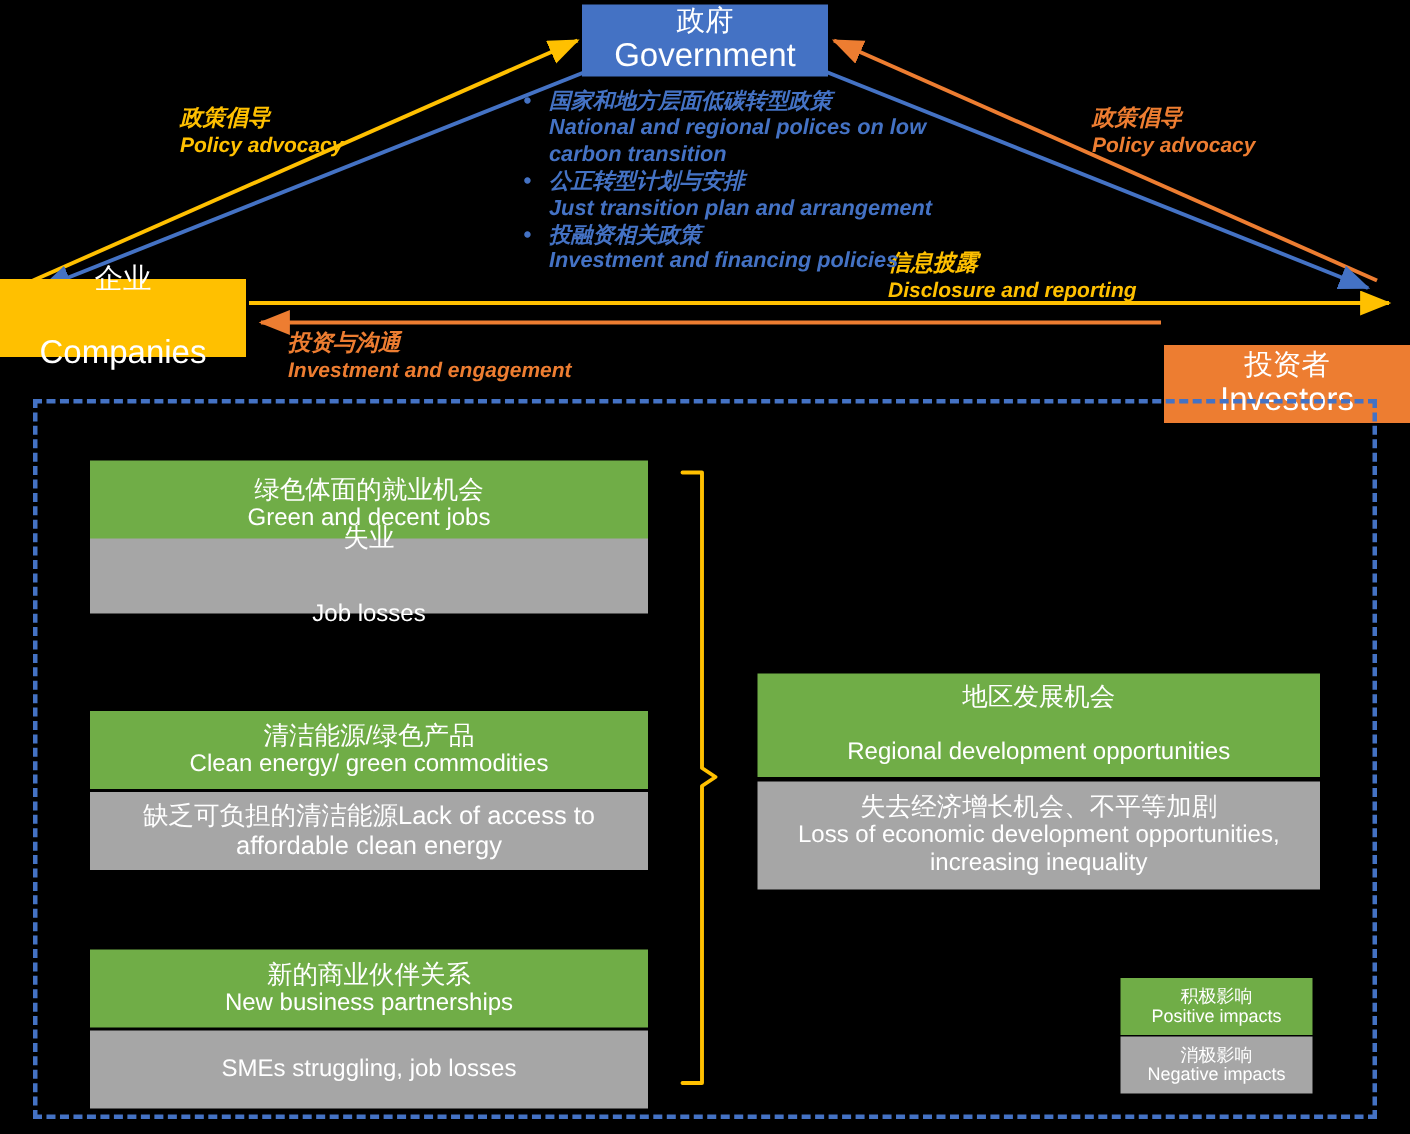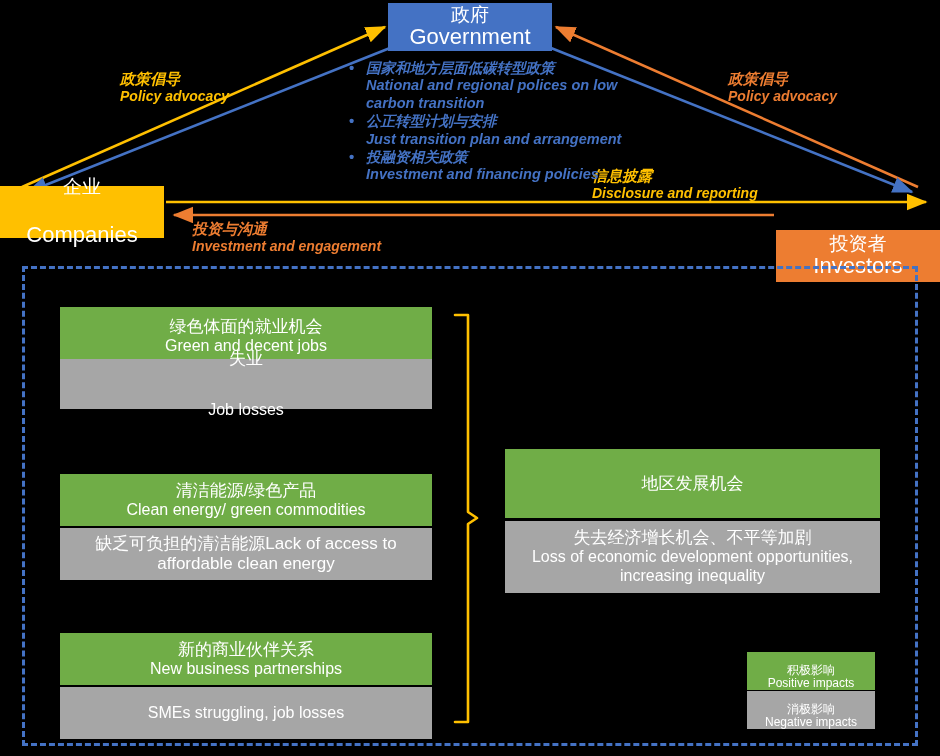--- a/index.html
+++ b/index.html
@@ -22,21 +22,21 @@
   .ibox{position:absolute;box-sizing:border-box;display:flex;flex-direction:column;
         align-items:center;justify-content:center;color:#fff;text-align:center;
         padding:3px 8px;line-height:1.17;}
   .ibox .cn{font-size:17px;}
   .ibox .en{font-size:16px;}
   .pos{background:#70AD47;}
   .neg{background:#A6A6A6;}
 
   
   .lg{position:absolute;box-sizing:border-box;display:flex;flex-direction:column;
-      align-items:center;justify-content:flex-end;color:#fff;text-align:center;line-height:1.1;}
+      align-items:center;justify-content:center;color:#fff;text-align:center;line-height:1.1;}
   .lg .cn{font-size:12px;}
   .lg .en{font-size:12px;}
 
   
   .alabel{position:absolute;font-style:italic;font-weight:bold;line-height:1.18;
           white-space:nowrap;}
   .alabel .cn{font-size:15px;display:block;}
   .alabel .en{font-size:14px;display:block;}
   .c-yellow{color:#FFC000;}
   .c-orange{color:#ED7D31;}
@@ -175,20 +175,21 @@
   <div class="ibox pos" style="left:60px;top:633px;width:372px;height:52px;">
     <span class="cn">新的商业伙伴关系</span>
     <span class="en">New business partnerships</span>
   </div>
   <div class="ibox neg" style="left:60px;top:687px;width:372px;height:52px;">
     <span class="en">SMEs struggling, job losses</span>
   </div>
 
   <div class="ibox pos" style="left:505px;top:449px;width:375px;height:69px;gap:18px;">
     <span class="cn">地区发展机会</span>
+    <span class="en">Regional development opportunities</span>
   </div>
   <div class="ibox neg" style="left:505px;top:521px;width:375px;height:72px;">
     <span class="cn">失去经济增长机会、不平等加剧</span>
     <span class="en">Loss of economic development opportunities, increasing inequality</span>
   </div>
 
   <div class="lg pos" style="left:747px;top:652px;width:128px;height:38px;">
     <span class="cn">积极影响</span>
     <span class="en">Positive impacts</span>
   </div>

